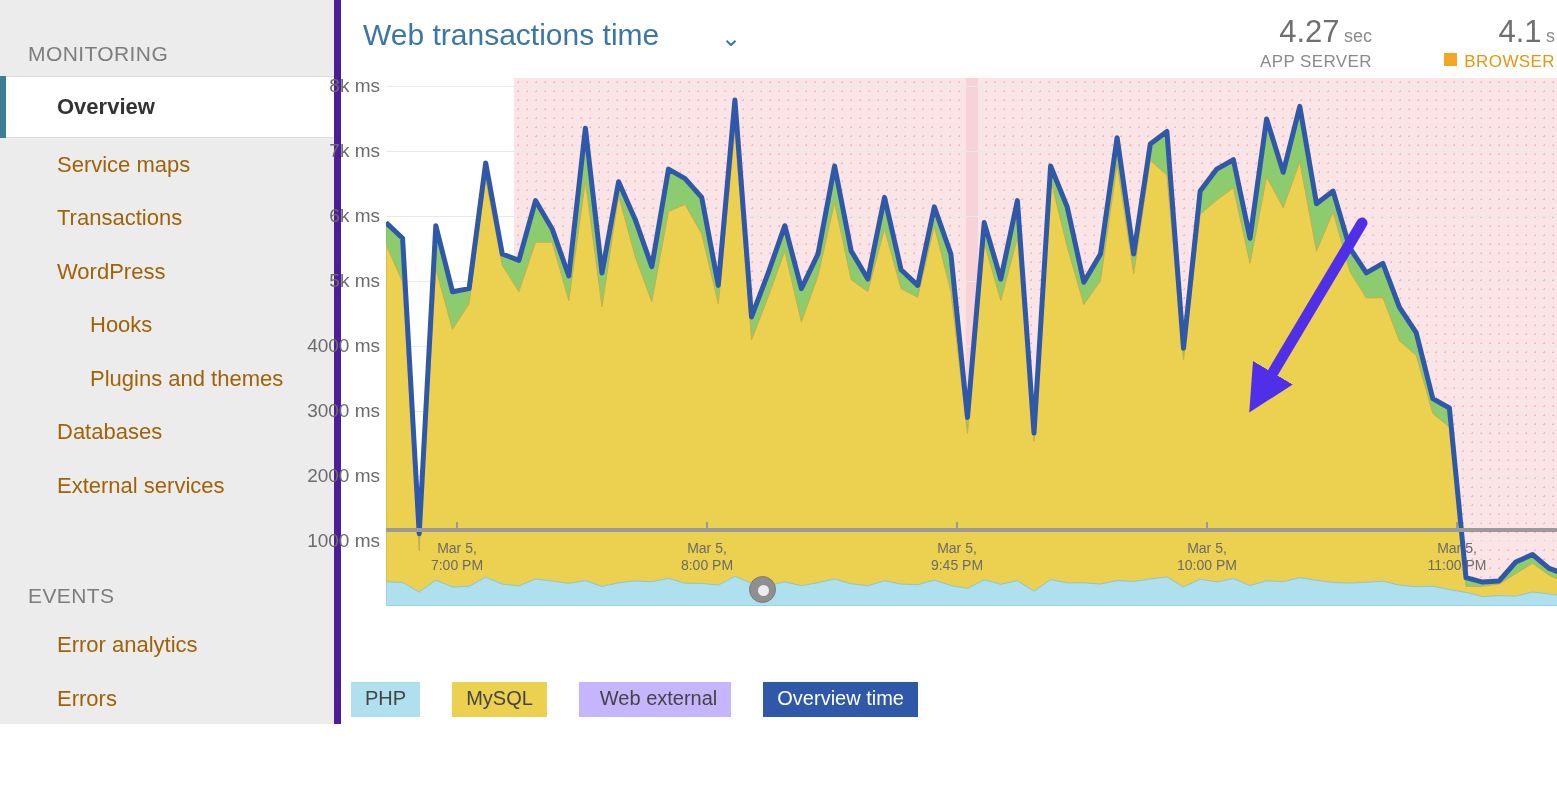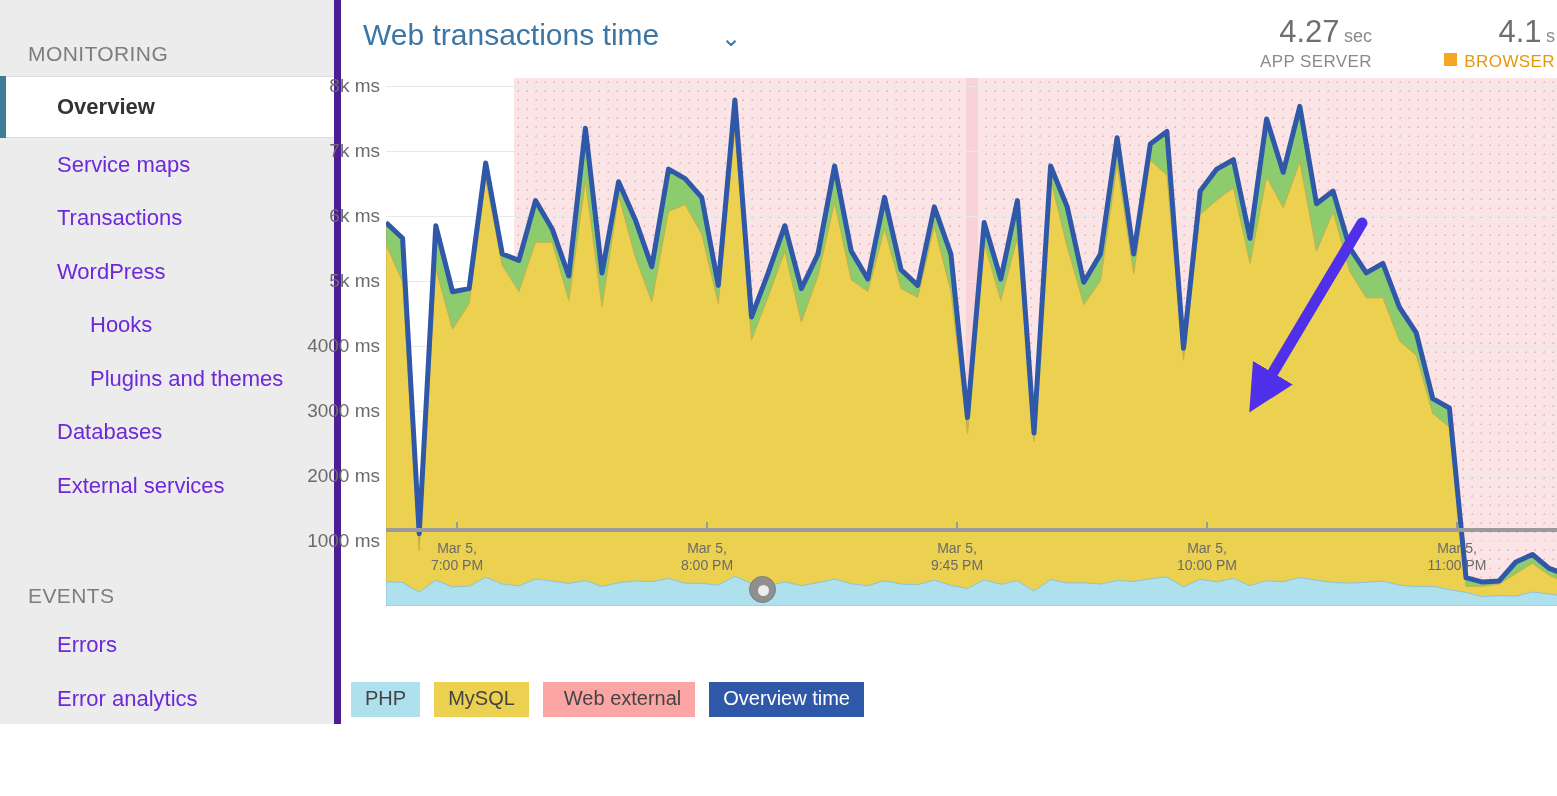--- a/index.html
+++ b/index.html
@@ -18,21 +18,21 @@
     border-right: 7px solid #4c1d95;
     position: relative;
     flex: 0 0 341px;
   }
   .nav-section-title {
     font-size: 21px; color: #7d7d7d; letter-spacing: .4px;
     padding: 42px 0 10px 28px; font-weight: 400;
   }
   .nav-section-title.events { padding-top: 72px; }
   .nav-item {
-    font-size: 22px; color: #6d28d9;
+    font-size: 22px; color: #a16207;
     padding: 13px 0 13px 57px;
     line-height: 1.25; white-space: nowrap;
   }
   .nav-item.indent { padding-left: 90px; }
   .nav-item.active {
     background: #ffffff;
     font-weight: bold; color: #333;
     border-top: 1px solid #dcdcdc;
     border-bottom: 1px solid #dcdcdc;
     position: relative;
@@ -120,28 +120,28 @@
     width: 27px; height: 27px; border-radius: 50%;
     background: #8f8f8f;
     border: 1px solid #7a7a7a;
   }
   #drag-handle::after {
     content: ""; position: absolute; left: 8px; top: 8px;
     width: 11px; height: 11px; border-radius: 50%; background: #ececed;
   }
 
   
-  #legend { position: absolute; left: 375px; top: 682px; display: flex; gap: 14px; }
+  #legend { position: absolute; left: 375px; top: 682px; display: flex; gap: 32px; }
   .legend-item {
     font-size: 20px; padding: 4px 14px 6px 14px; color: #444;
     line-height: 1.25;
   }
   .legend-item.php { background: #aee0ee; }
   .legend-item.mysql { background: #ecd04f; }
-  .legend-item.webext { background: #fca5a5; padding-left: 21px; }
+  .legend-item.webext { background: #c4b5fd; padding-left: 21px; }
   .legend-item.resp { background: #2f58a8; color: #ffffff; }
 
   
   #arrow-annotation { position: absolute; left: 0; top: 0; pointer-events: none; }
 </style>
 </head>
 <body>
 
 <div id="app">
 
@@ -169,24 +169,24 @@
     <div class="nav-item">
       <span>Databases</span>
     </div>
     <div class="nav-item">
       <span>External services</span>
     </div>
 
     <div class="nav-section-title events">EVENTS</div>
 
     <div class="nav-item">
+      <span>Error analytics</span>
+    </div>
+    <div class="nav-item">
       <span>Errors</span>
-    </div>
-    <div class="nav-item">
-      <span>Error analytics</span>
     </div>
   </nav>
 
   <section id="main">
 
     <div id="chart-header">
       <div id="chart-title">Web transactions time</div>
       <div id="chart-title-caret">⌄</div>
 
       <div class="metric" id="metric-app">

